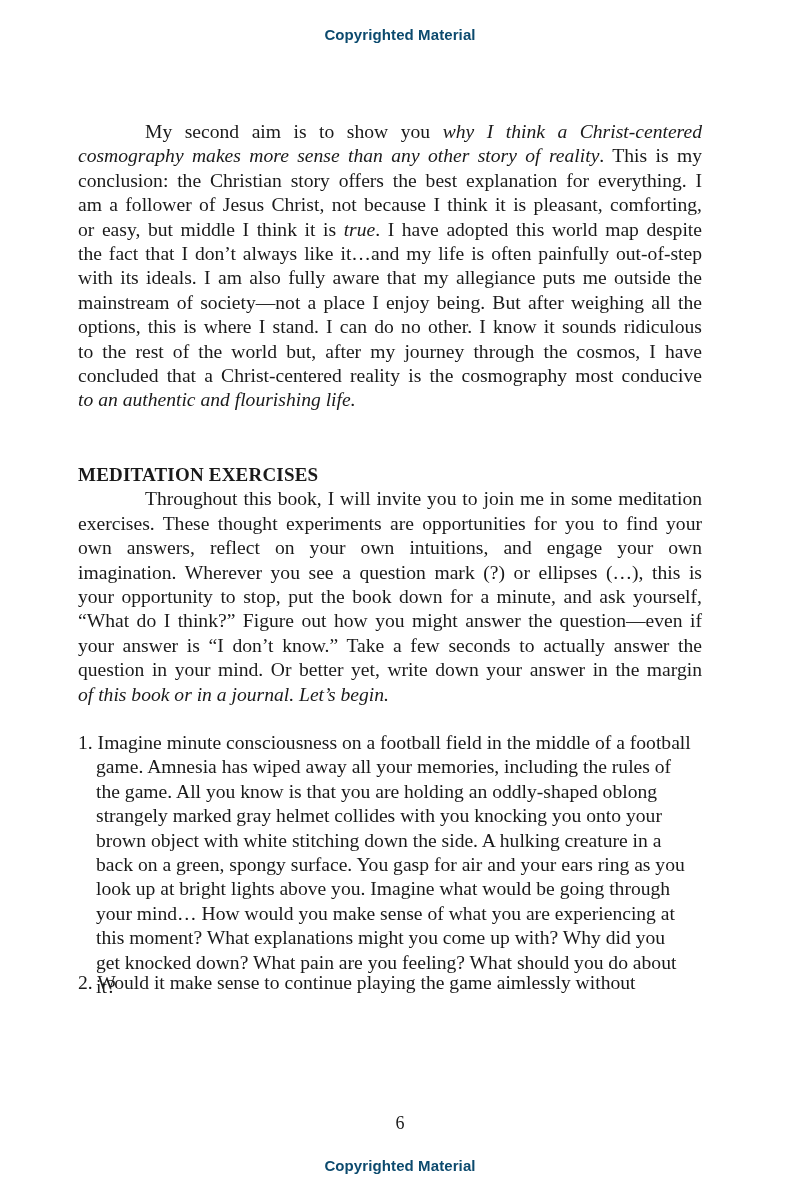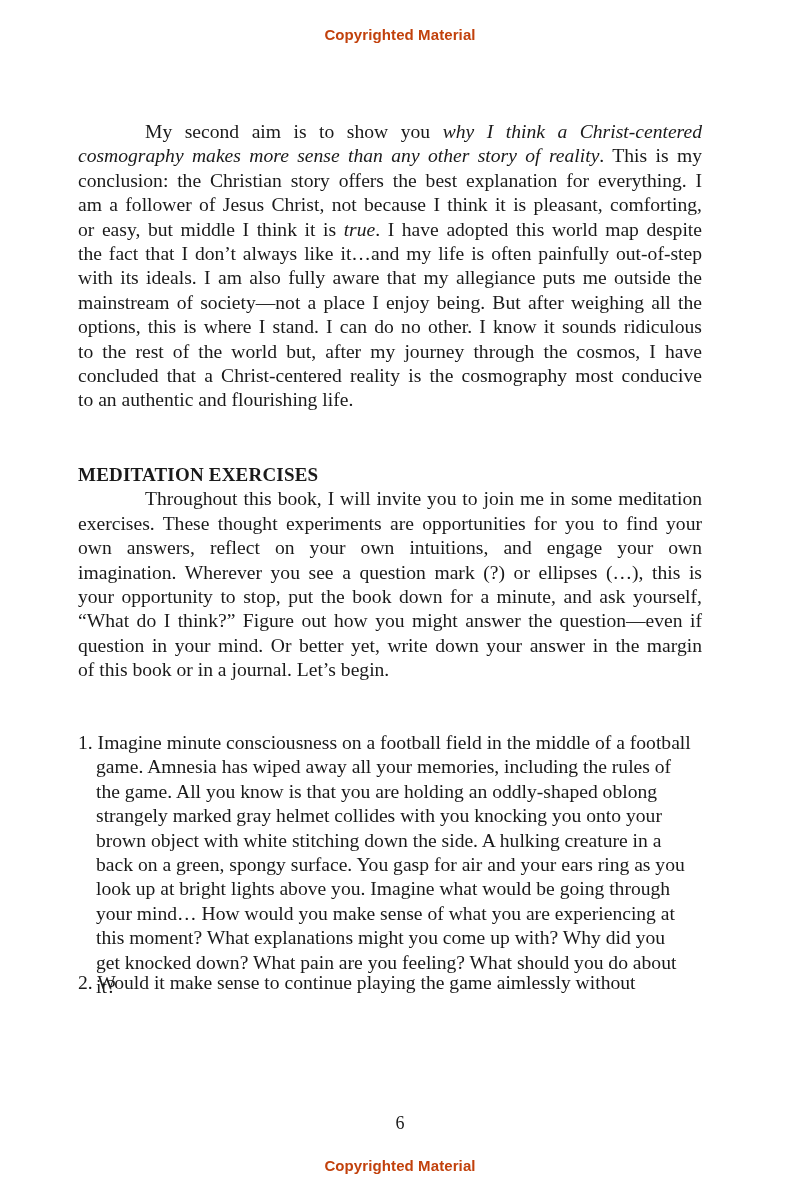--- a/index.html
+++ b/index.html
@@ -15,21 +15,21 @@
       color: #1a1a1a;
     }
     .watermark {
       position: absolute;
       left: 0;
       width: 800px;
       text-align: center;
       font-family: "Liberation Sans", "DejaVu Sans", sans-serif;
       font-weight: bold;
       font-size: 15px;
-      color: #c2410c;
+      color: #0c4a6e;
       letter-spacing: 0.1px;
     }
     .wm-top { top: 26px; }
     .wm-bottom { top: 1157px; }
     .page {
       position: absolute;
       left: 78px;
       width: 624px;
       top: 120px;
       font-family: "Liberation Serif", "DejaVu Serif", serif;
@@ -38,20 +38,21 @@
     }
     .line {
       display: block;
       text-align: justify;
       text-align-last: justify;
       white-space: nowrap;
       height: 24.4px;
     }
     .line.last {
       text-align-last: left;
+      font-style: italic;
     }
     .indent { padding-left: 67px; }
     .block {
       position: absolute;
       left: 0;
       width: 624px;
     }
     .heading {
       font-weight: bold;
       font-size: 19px;
@@ -96,20 +97,21 @@
   </div>
 
   <div class="block" style="top:343px;">
     <span class="line heading">MEDITATION EXERCISES</span>
     <span class="line indent">Throughout this book, I will invite you to join me in some meditation</span>
     <span class="line">exercises. These thought experiments are opportunities for you to find your</span>
     <span class="line">own answers, reflect on your own intuitions, and engage your own</span>
     <span class="line">imagination. Wherever you see a question mark (?) or ellipses (…), this is</span>
     <span class="line">your opportunity to stop, put the book down for a minute, and ask yourself,</span>
     <span class="line">“What do I think?” Figure out how you might answer the question—even if</span>
+    <span class="line">your answer is “I don’t know.” Take a few seconds to actually answer the</span>
     <span class="line">question in your mind. Or better yet, write down your answer in the margin</span>
     <span class="line last">of this book or in a journal. Let’s begin.</span>
   </div>
 
   <div class="block list-item" style="top:611px;">
     <span class="line first"><span>1.</span> <span>Imagine minute consciousness on a football field in the middle of a football</span></span>
     <span class="line">game. Amnesia has wiped away all your memories, including the rules of</span>
     <span class="line">the game. All you know is that you are holding an oddly-shaped oblong</span>
     <span class="line">strangely marked gray helmet collides with you knocking you onto your</span>
     <span class="line">brown object with white stitching down the side. A hulking creature in a</span>

